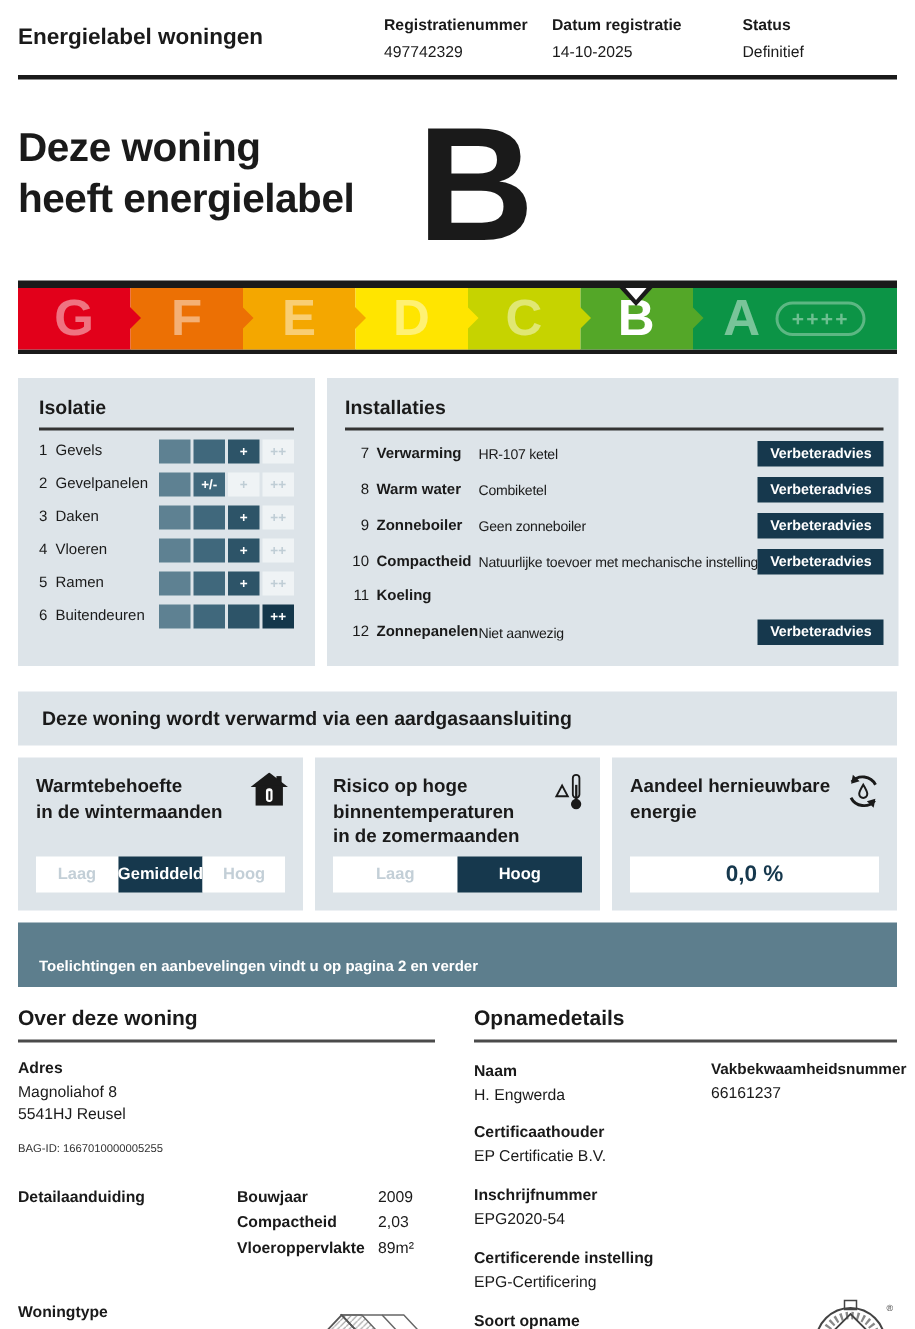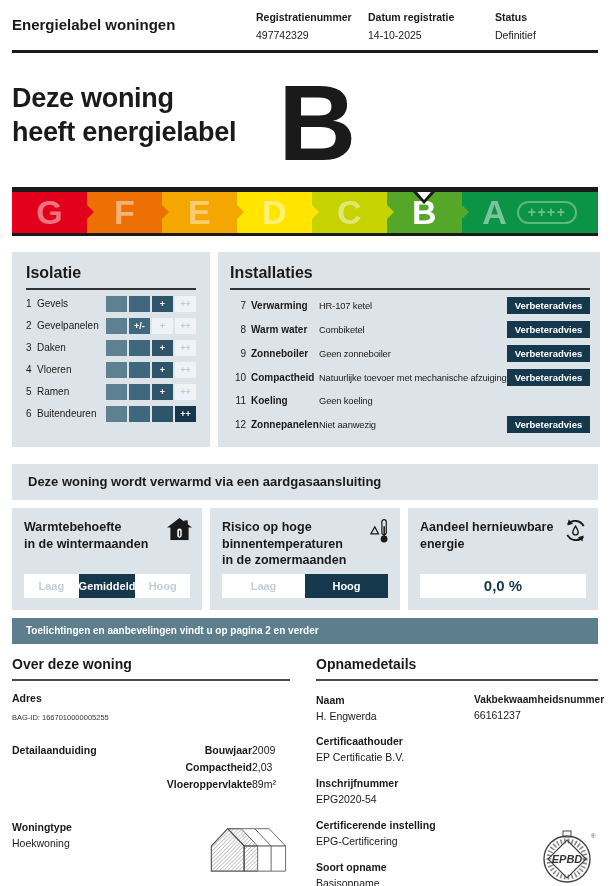--- a/index.html
+++ b/index.html
@@ -41,21 +41,21 @@
     border-top:8px solid transparent; border-bottom:8px solid transparent; border-left:8px solid red; z-index:2; }
   .notch { position:absolute; top:0; left:50%; margin-left:-11px; width:22px; height:12px; z-index:3; }
   .notch::before { content:""; position:absolute; left:0; top:0;
     border-left:11px solid transparent; border-right:11px solid transparent; border-top:12px solid #1a1a1a; }
   .notch::after { content:""; position:absolute; left:4px; top:0;
     border-left:7px solid transparent; border-right:7px solid transparent; border-top:8px solid #fff; }
 
   
   .panels-row { display:flex; gap:8px; margin-top:16px; }
   .panel { background:var(--panel-bg); }
-  .panel h3 { font-size:16px; font-weight:bold; margin:0 0 6px; padding-bottom:6px; border-bottom:2px solid #333; }
+  .panel h3 { font-size:13px; font-weight:bold; margin:0 0 6px; padding-bottom:6px; border-bottom:2px solid #333; }
   .panel-iso { width:198px; flex:none; padding:12px 14px 14px; }
   .panel-inst { flex:1; padding:12px 10px 14px 12px; }
   .iso-row { display:flex; align-items:center; margin-top:6px; font-size:10px; }
   .iso-num { width:11px; }
   .iso-label { flex:1; }
   .iso-boxes { display:flex; gap:2px; }
   .iso-box { width:21px; height:16px; display:flex; align-items:center; justify-content:center;
     font-size:9px; font-weight:bold; color:#fff; }
   .iso-box.inactive { background:var(--box-inactive-bg); color:var(--box-inactive-text); }
   .inst-row { display:flex; align-items:center; margin-top:7px; font-size:10px; min-height:16px; }
@@ -76,33 +76,33 @@
   .ind-icon { position:absolute; top:10px; right:10px; }
   .opt-row { display:flex; margin-top:auto; height:24px; }
   .opt { flex:1; background:#fff; color:#c3cfd7; font-size:11px; font-weight:bold;
     display:flex; align-items:center; justify-content:center; cursor:pointer; }
   .opt.selected { background:var(--navy); color:#fff; }
   .value-box { margin-top:auto; height:24px; background:#fff; color:var(--navy); font-size:15px;
     font-weight:bold; display:flex; align-items:center; justify-content:center; }
 
   
   .toelichting { margin-top:8px; background:var(--slate-bar); color:#fff; font-weight:bold;
-    font-size:10px; padding:7px 14px 8px; }
+    font-size:10px; padding:24px 14px 8px; }
 
   
   .bottom-cols { display:flex; gap:26px; margin-top:12px; min-height:228px; }
   .col-left { width:278px; flex:none; }
   .col-right { flex:1; position:relative; }
   h2.sec { font-size:14px; font-weight:bold; margin:0 0 2px; padding-bottom:7px; border-bottom:2px solid #4a4a4a; }
   .fld-label { font-weight:bold; font-size:10.5px; margin-top:11px; }
   .fld-value { font-size:10.5px; margin-top:3px; line-height:1.5; }
   .bag { font-size:7.5px; color:#333; margin-top:9px; }
   .facts-row { display:flex; margin-top:22px; }
   .facts-left { flex:1; font-weight:bold; font-size:10.5px; }
-  .facts-table { width:132px; font-size:10.5px;text-align:right; }
+  .facts-table { width:132px; font-size:10.5px; }
   .fact { display:flex; margin-bottom:5px; }
   .fact-label { font-weight:bold; width:94px; flex:none; }
   .woning-row { display:flex; justify-content:space-between; align-items:flex-start; margin-top:26px; }
   .two-col { display:flex; }
   .tc-main { flex:1; }
   .tc-side { width:124px; flex:none; }
   .tc-side2 { flex:1; }
   .tc2-first { width:100px; flex:none; }
   .seal { position:absolute; right:2px; bottom:-6px; }
 </style>
@@ -255,27 +255,26 @@
           </div>
           <div class="inst-row">
             <span class="inst-num">9</span>
             <span class="inst-label">Zonneboiler</span>
             <span class="inst-value">Geen zonneboiler</span>
             <span class="advice-btn">Verbeteradvies</span>
           </div>
           <div class="inst-row">
             <span class="inst-num">10</span>
             <span class="inst-label">Compactheid</span>
-            <span class="inst-value">Natuurlijke toevoer met mechanische afzuiging</span>
+            <span class="inst-value">Natuurlijke toevoer met mechanische instelling</span>
             <span class="advice-btn">Verbeteradvies</span>
           </div>
           <div class="inst-row">
             <span class="inst-num">11</span>
             <span class="inst-label">Koeling</span>
-            <span class="inst-value">Geen koeling</span>
           </div>
           <div class="inst-row">
             <span class="inst-num">12</span>
             <span class="inst-label">Zonnepanelen</span>
             <span class="inst-value">Niet aanwezig</span>
             <span class="advice-btn">Verbeteradvies</span>
           </div>
         </div>
     </div>
   </section>
@@ -344,20 +343,24 @@
 
   </section>
 
   <section class="toelichting">Toelichtingen en aanbevelingen vindt u op pagina 2 en verder</section>
 
   <section class="bottom-cols">
 
     <div class="col-left">
       <h2 class="sec">Over deze woning</h2>
       <div class="fld-label">Adres</div>
+      <div class="fld-value">
+        <div>Magnoliahof 8</div>
+        <div>5541HJ Reusel</div>
+      </div>
       <div class="bag">BAG-ID: 1667010000005255</div>
 
       <div class="facts-row">
         <div class="facts-left">Detailaanduiding</div>
         <div class="facts-table">
           <div class="fact">
             <span class="fact-label">Bouwjaar</span>
             <span class="fact-value">2009</span>
           </div>
           <div class="fact">

